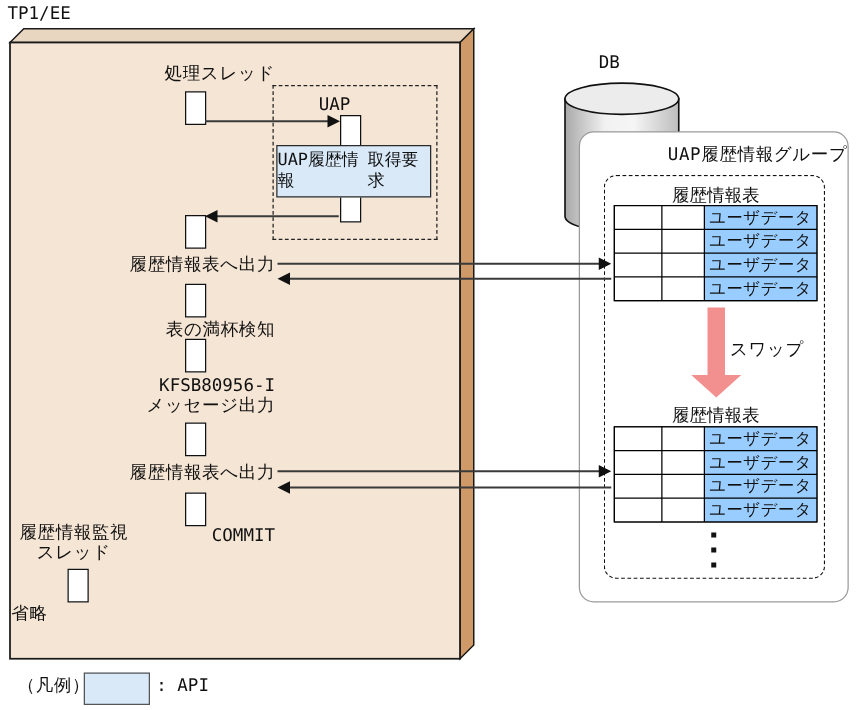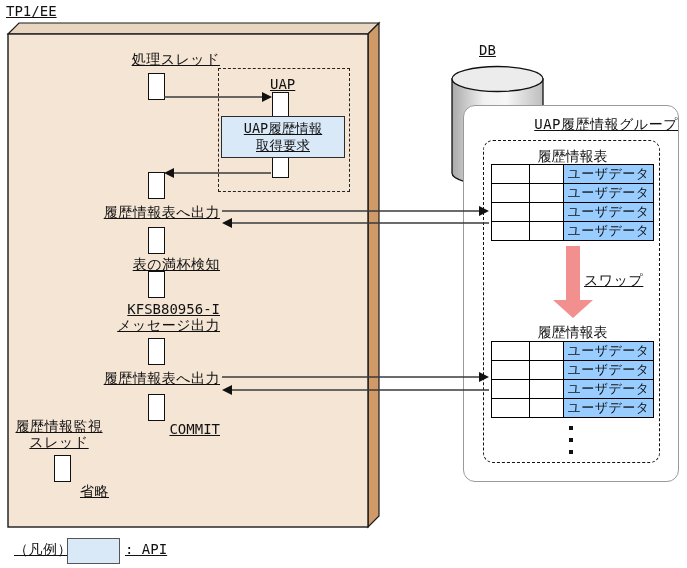--- a/index.html
+++ b/index.html
@@ -1,32 +1,32 @@
 <!DOCTYPE html>
 <html><head>
 <meta charset="utf-8">
 <style>
   html,body{margin:0;padding:0;background:#ffffff;}
   #stage{
     position:relative;width:687px;height:568px;background:#ffffff;overflow:hidden;
     font-family:"DejaVu Sans Mono","DejaVu Sans",sans-serif;color:#111;
   }
-  .abs{position:absolute;text-decoration:underline;}
+  .abs{position:absolute;}
   svg.layer{position:absolute;left:0;top:0;}
   #back-layer{z-index:1;}
   #arrow-layer{z-index:6;pointer-events:none;}
   
   .jp{font-size:14px;line-height:16px;letter-spacing:0.5px;}
   .mono{font-size:14px;line-height:16px;}
   .clabel{width:126px;left:94px;text-align:right;z-index:3;}
   .tbox{width:15px;height:25px;background:#ffffff;border:1.2px solid #111;left:148px;z-index:3;}
   .dashed-rect{border:1.6px dashed #222;background:transparent;z-index:2;}
   .api-box{
     background:#d9e9f8;border:1.6px solid #2b2b2b;z-index:4;
-    display:flex;flex-direction:column;align-items:center;justify-content:center;
+    display:flex;flex-direction:row;align-items:center;justify-content:center;
     font-size:13.5px;line-height:17px;
   }
   .lifebar{background:#ffffff;border:1.2px solid #111;z-index:3;}
   
   #group-panel{
     left:463px;top:105px;width:214px;height:375px;background:#ffffff;
     border:1.6px solid #9a9a9a;border-radius:12px;z-index:2;
   }
   #group-dashed{
     position:absolute;left:19px;top:34px;width:175px;height:321px;
@@ -69,21 +69,21 @@
   </svg>
 
   <div class="abs mono" style="left:6px;top:3px;z-index:3">TP1/EE</div>
 
   <div class="abs mono" style="left:479px;top:42px;z-index:3">DB</div>
 
   <div class="abs jp clabel" style="top:51px">処理スレッド</div>
   <div class="abs tbox" style="top:73px"></div>
 
   <div class="abs dashed-rect" style="left:218px;top:68px;width:130px;height:122px"></div>
-  <div class="abs mono" style="left:270px;top:76px;z-index:3">UAP</div>
+  <div class="abs mono" style="left:255px;top:76px;z-index:3">UAP</div>
   <div class="abs lifebar" style="left:272px;top:92px;width:15px;height:84px"></div>
   <div class="abs api-box" style="left:221px;top:116px;width:122px;height:40px">
     <span>UAP履歴情報</span>
     <span>取得要求</span>
   </div>
 
   <div class="abs tbox" style="top:172px"></div>
   <div class="abs jp clabel" style="top:204px">履歴情報表へ出力</div>
 
   <div class="abs tbox" style="top:227px"></div>
@@ -99,21 +99,21 @@
   <div class="abs jp clabel" style="top:370px">履歴情報表へ出力</div>
 
   <div class="abs tbox" style="top:394px"></div>
   <div class="abs" style="left:9px;top:418px;width:100px;text-align:center;z-index:3">
     <div class="jp">履歴情報監視</div>
     <div class="jp">スレッド</div>
   </div>
 
   <div class="abs mono clabel" style="top:421px">COMMIT</div>
   <div class="abs tbox" style="left:54px;top:455px"></div>
-  <div class="abs jp" style="left:9px;top:483px;width:100px;text-align:right;z-index:3">省略</div>
+  <div class="abs jp" style="left:9px;top:483px;width:100px;text-align:left;z-index:3">省略</div>
 
   <div id="group-panel" class="abs">
     <div class="abs jp" style="left:0;top:10px;width:214px;text-align:right">UAP履歴情報グループ</div>
     <div id="group-dashed"></div>
 
     <div class="tbl-title" style="left:27px;top:42px">履歴情報表</div>
     <div class="tbl" style="left:27px;top:58px">
       <div class="cell"></div>
       <div class="cell"></div>
       <div class="cell blue">ユーザデータ</div>

